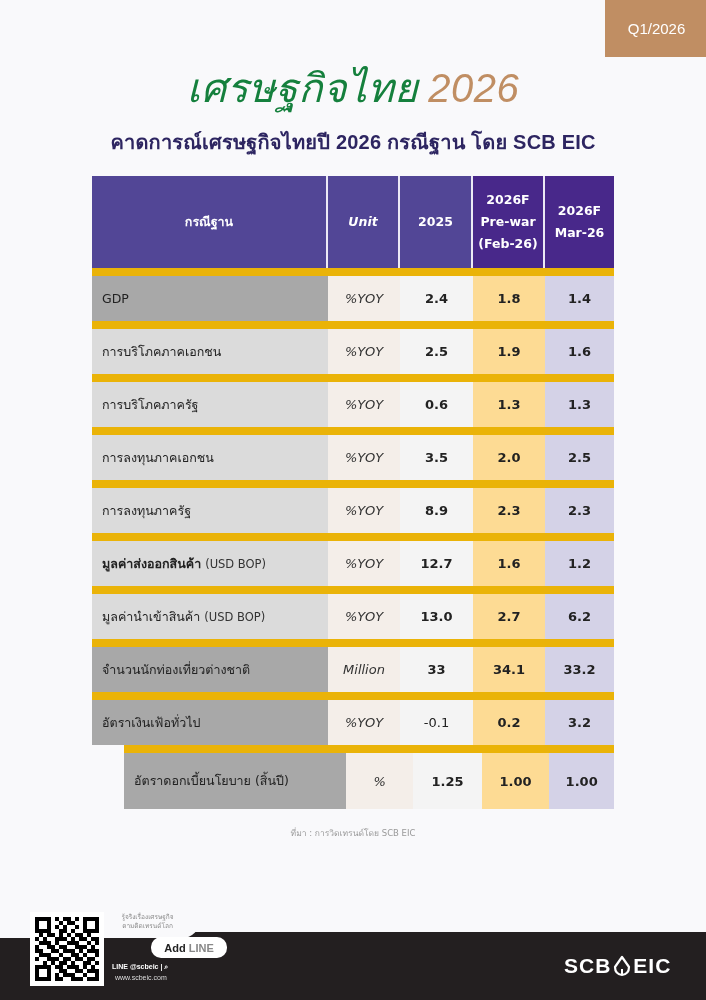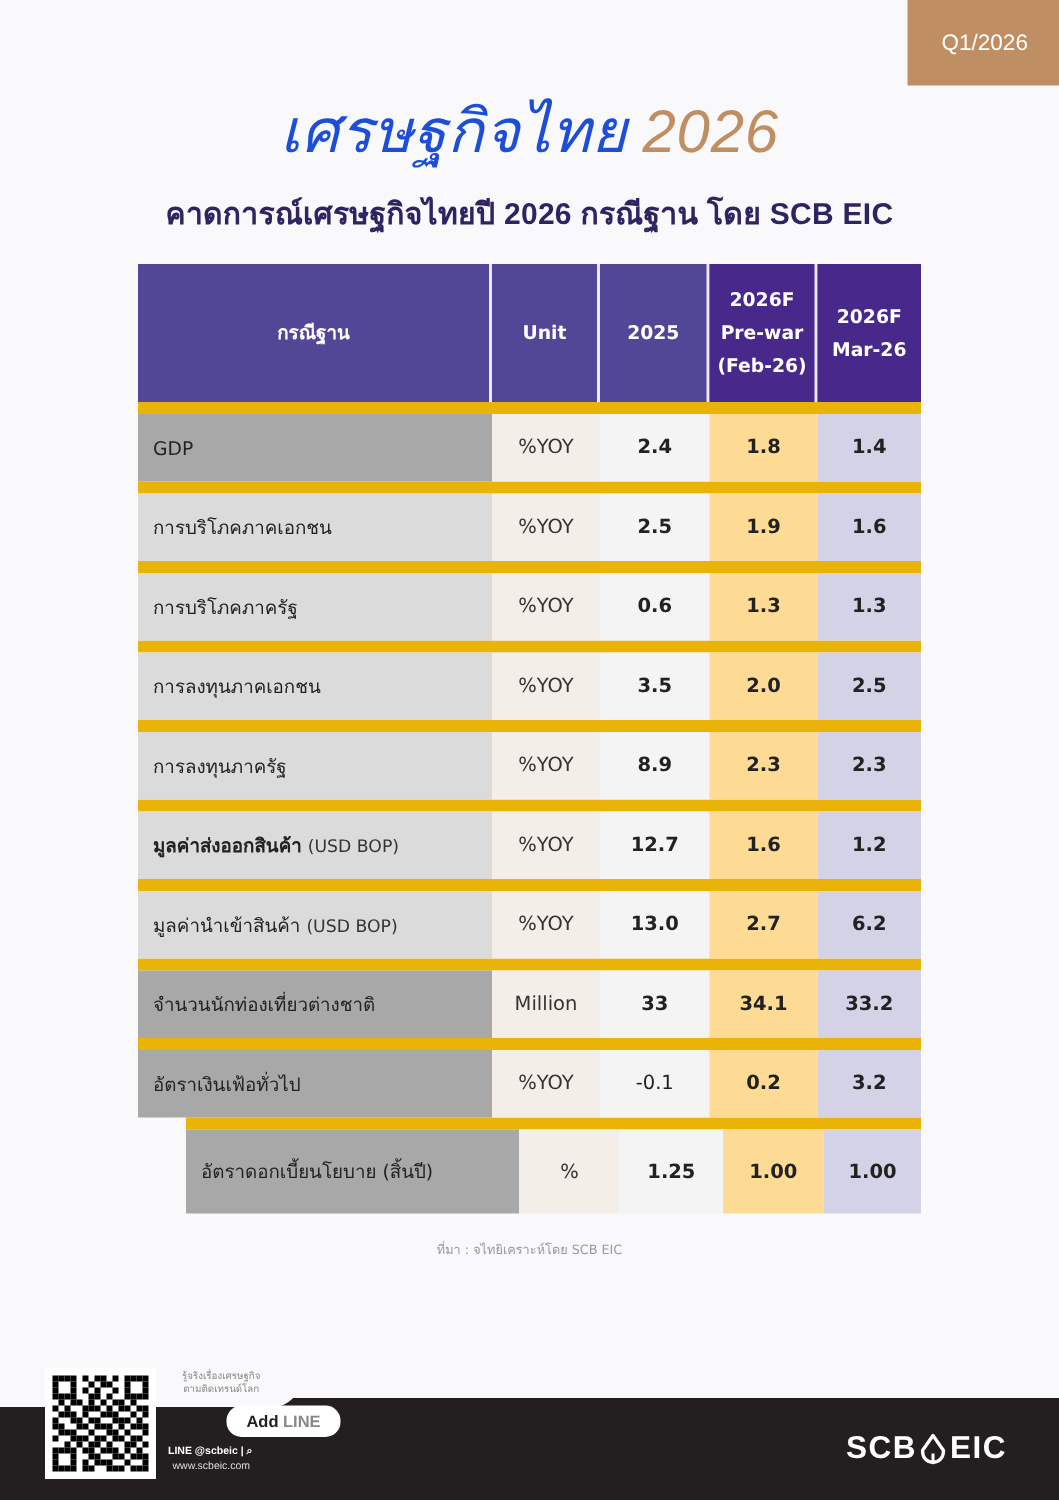--- a/index.html
+++ b/index.html
@@ -14,40 +14,40 @@
     position: absolute; left: 605px; top: 0; width: 103px; height: 57px;
     background: #c08e63; color: #fff;
     font-family: "Liberation Sans", sans-serif; font-size: 15px;
     display: flex; align-items: center; justify-content: center;
   }
   .title {
     position: absolute; left: 0; width: 706px; top: 62px; text-align: center;
     font-family: "Liberation Sans", sans-serif; font-size: 40px; font-style: italic;
     letter-spacing: 0.5px; line-height: 52px;
   }
-  .title .t-main { color: #1d4ed8; }
+  .title .t-main { color: #15803d; }
   .title .t-year { color: #c08e63; margin-left: 10px; }
   .subtitle {
     position: absolute; left: 0; width: 706px; top: 126px; text-align: center;
     font-family: "Liberation Sans", sans-serif; font-size: 20px; color: #2d2561;
     font-weight: bold; letter-spacing: 0.2px;
   }
   .table {
     position: absolute; left: 92px; top: 176px; width: 522px;
   }
   .hdr-row { display: flex; height: 92px; }
   .hdr-cell {
     color: #fff; font-size: 12.5px; font-weight: bold;
     display: flex; align-items: center; justify-content: center; text-align: center;
     line-height: 22px; white-space: pre-line;
     border-right: 2px solid #ece9f5;
   }
   .hdr-cell:last-child { border-right: none; }
   .c-label { width: 236px; }
-  .c-unit  { width: 72px; }
+  .c-unit  { width: 72px; font-style: italic; }
   .c-2025  { width: 73px; }
   .c-pre   { width: 72px; }
   .c-mar   { width: 69px; }
   .hdr-std { background: #524696; }
   .hdr-dark { background: #48288a; }
   .body-row { display: flex; height: 53px; border-top: 8px solid #eab308; }
   .body-row.tall { height: 64px; margin-left: 32px; }
   .cell {
     display: flex; align-items: center; font-size: 13px;
   }
@@ -217,21 +217,21 @@
     <div class="cell label c-label dark indent">
         <span>อัตราดอกเบี้ยนโยบาย (สิ้นปี)</span>
       </div>
     <div class="cell unit c-unit">%</div>
     <div class="cell v2025 c-2025">1.25</div>
     <div class="cell vpre c-pre">1.00</div>
     <div class="cell vmar c-mar">1.00</div>
   </div>
 </div>
 
-<div class="source">ที่มา : จไทยิเคราะห์โดย SCB EIC</div>
+<div class="source">ที่มา : การวิดเทรนด์โดย SCB EIC</div>
 
 <div class="footer"></div>
 <div class="footer-bump"></div>
 
 <div class="qr-box">
   <div class="qr">
     <span></span>
       <span></span>
       <span></span>
       <span></span>

